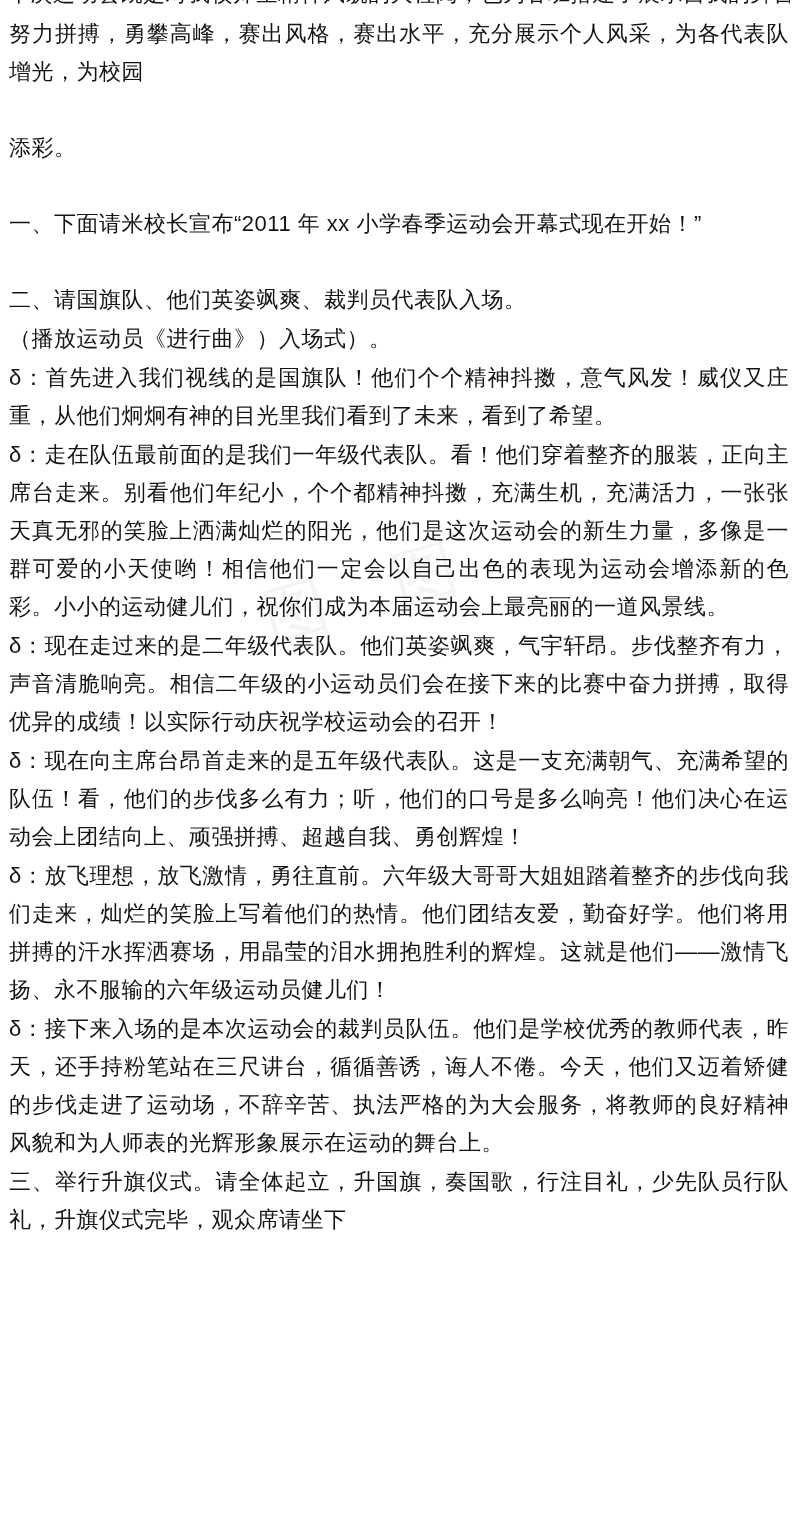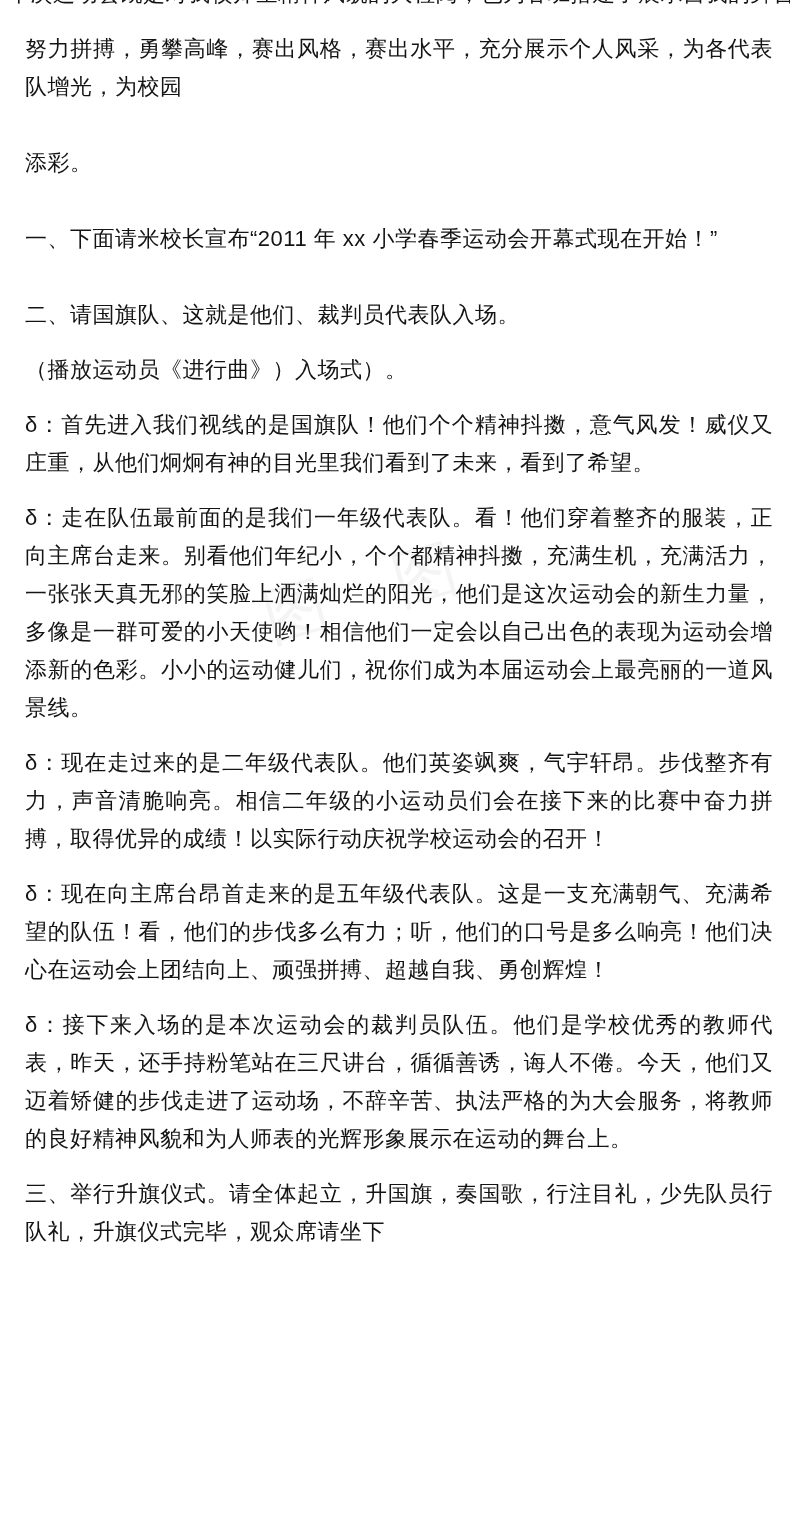--- a/index.html
+++ b/index.html
@@ -26,21 +26,21 @@
     display: block;
     font-size: 22px;
     line-height: 38px;
     margin-top: -25px;
     white-space: nowrap;
     letter-spacing: 0.5px;
   }
 
   .paragraphs { margin-top: 2px; }
   .para {
-    margin: 17px;
+    margin: 1px;
     font-size: 22px;
     line-height: 38px;
     text-align: justify;
     letter-spacing: 0.5px;
     word-break: break-all;
   }
   .para.gap { margin-top: 38px; }
 
   .watermark {
     position: absolute;
@@ -63,23 +63,24 @@
   <div class="watermark">图图</div>
 
   <div class="clip-line">
     <span>本次运动会既是对我校师生精神风貌的大检阅，也为各班搭建了展示自我的舞台，望全体师生</span>
   </div>
 
   <div class="paragraphs">
       <p class="para">努力拼搏，勇攀高峰，赛出风格，赛出水平，充分展示个人风采，为各代表队增光，为校园</p>
       <p class="para gap">添彩。</p>
       <p class="para gap">一、下面请米校长宣布“2011 年 xx 小学春季运动会开幕式现在开始！”</p>
-      <p class="para gap">二、请国旗队、这就是他们、裁判员代表队入场。</p>
+      <p class="para gap">二、请国旗队、他们英姿飒爽、裁判员代表队入场。</p>
       <p class="para">（播放运动员《进行曲》）入场式）。</p>
       <p class="para">δ：首先进入我们视线的是国旗队！他们个个精神抖擞，意气风发！威仪又庄重，从他们炯炯有神的目光里我们看到了未来，看到了希望。</p>
       <p class="para">δ：走在队伍最前面的是我们一年级代表队。看！他们穿着整齐的服装，正向主席台走来。别看他们年纪小，个个都精神抖擞，充满生机，充满活力，一张张天真无邪的笑脸上洒满灿烂的阳光，他们是这次运动会的新生力量，多像是一群可爱的小天使哟！相信他们一定会以自己出色的表现为运动会增添新的色彩。小小的运动健儿们，祝你们成为本届运动会上最亮丽的一道风景线。</p>
       <p class="para">δ：现在走过来的是二年级代表队。他们英姿飒爽，气宇轩昂。步伐整齐有力，声音清脆响亮。相信二年级的小运动员们会在接下来的比赛中奋力拼搏，取得优异的成绩！以实际行动庆祝学校运动会的召开！</p>
       <p class="para">δ：现在向主席台昂首走来的是五年级代表队。这是一支充满朝气、充满希望的队伍！看，他们的步伐多么有力；听，他们的口号是多么响亮！他们决心在运动会上团结向上、顽强拼搏、超越自我、勇创辉煌！</p>
+      <p class="para">δ：放飞理想，放飞激情，勇往直前。六年级大哥哥大姐姐踏着整齐的步伐向我们走来，灿烂的笑脸上写着他们的热情。他们团结友爱，勤奋好学。他们将用拼搏的汗水挥洒赛场，用晶莹的泪水拥抱胜利的辉煌。这就是他们——激情飞扬、永不服输的六年级运动员健儿们！</p>
       <p class="para">δ：接下来入场的是本次运动会的裁判员队伍。他们是学校优秀的教师代表，昨天，还手持粉笔站在三尺讲台，循循善诱，诲人不倦。今天，他们又迈着矫健的步伐走进了运动场，不辞辛苦、执法严格的为大会服务，将教师的良好精神风貌和为人师表的光辉形象展示在运动的舞台上。</p>
       <p class="para">三、举行升旗仪式。请全体起立，升国旗，奏国歌，行注目礼，少先队员行队礼，升旗仪式完毕，观众席请坐下</p>
     </div>
 
 </div>
 
 </body></html>

